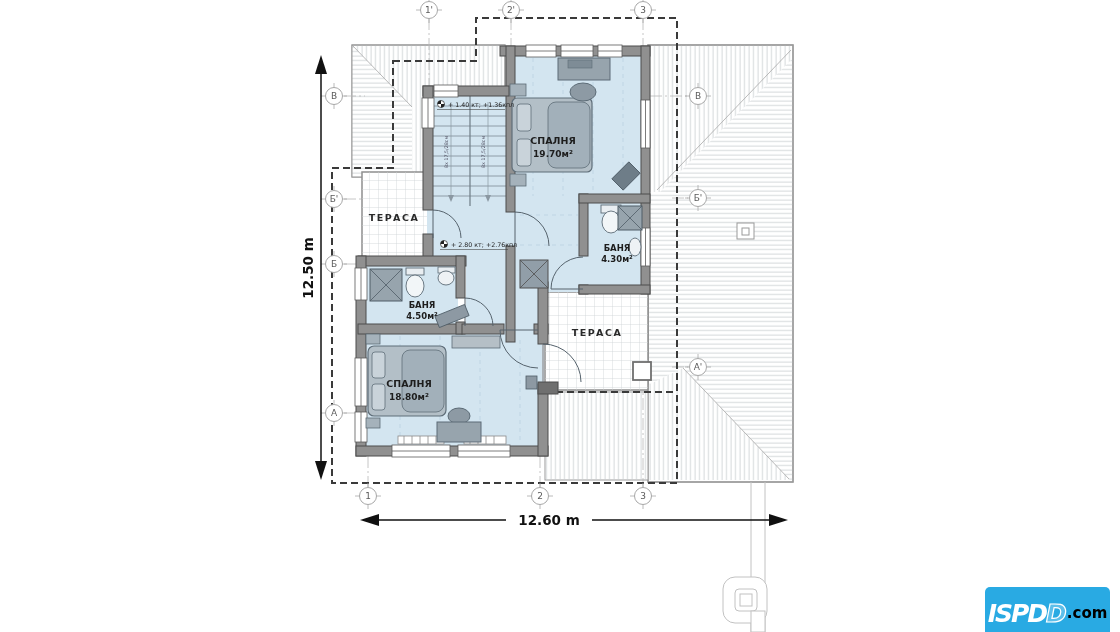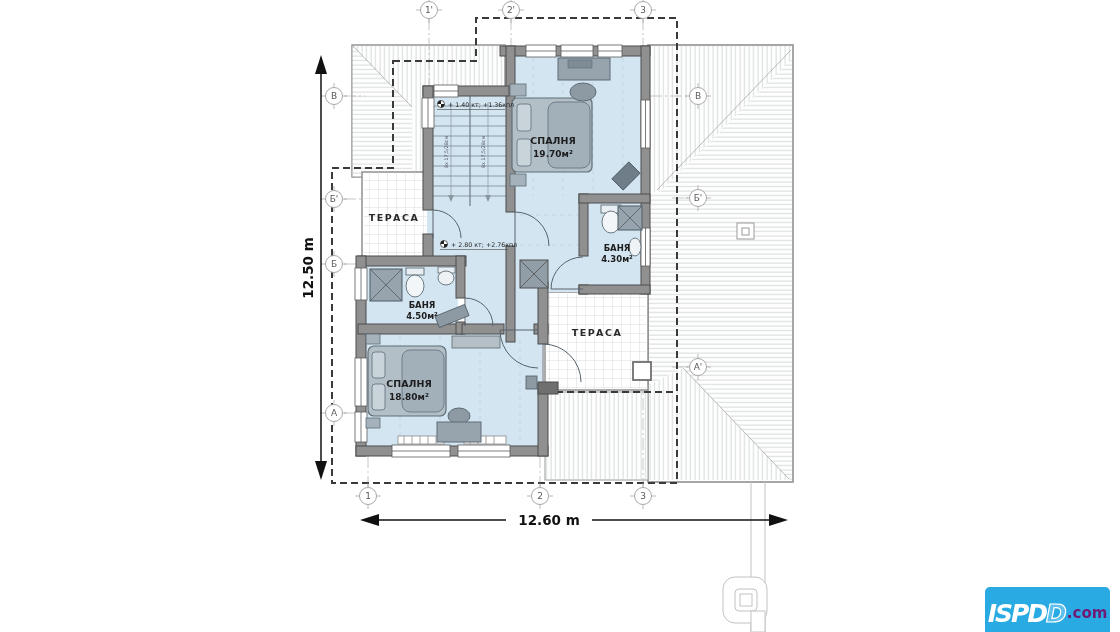--- a/index.html
+++ b/index.html
@@ -12,21 +12,21 @@
   .terrace-label{font-size:9.5px;font-weight:bold;fill:#2a2a2a;letter-spacing:1.5px;text-anchor:middle;}
   .grid-label{font-size:9px;fill:#5a5a5a;text-anchor:middle;}
   .dim-label{font-size:13.5px;font-weight:bold;fill:#111;text-anchor:middle;}
   .lvl-label{font-size:6.3px;fill:#222;}
   .stair-note{font-size:4.8px;fill:#556;text-anchor:middle;}
   .logo{position:absolute;left:985px;top:587px;width:125px;height:53px;border-radius:5px;
         display:flex;align-items:center;justify-content:center;line-height:1;}
   .logo-main{font-size:25px;font-weight:bold;font-style:italic;color:#fff;letter-spacing:-2px;}
   .logo-d{font-size:25px;font-weight:bold;font-style:italic;color:rgba(255,255,255,0.25);
           -webkit-text-stroke:1.2px #ffffff;letter-spacing:-1px;}
-  .logo-suffix{font-size:15px;font-weight:bold;color:#701a75;margin-left:1px;}
+  .logo-suffix{font-size:15px;font-weight:bold;color:#000000;margin-left:1px;}
 </style>
 </head>
 <body>
 
 <div id="stage">
 <svg width="1120" height="632" viewBox="0 0 1120 632">
   <defs>
     <pattern id="hv" width="4.5" height="4.5" patternUnits="userSpaceOnUse">
       <path d="M2,0 V4.5" stroke="#c9cdd1" stroke-width="0.8"></path>
     </pattern>

